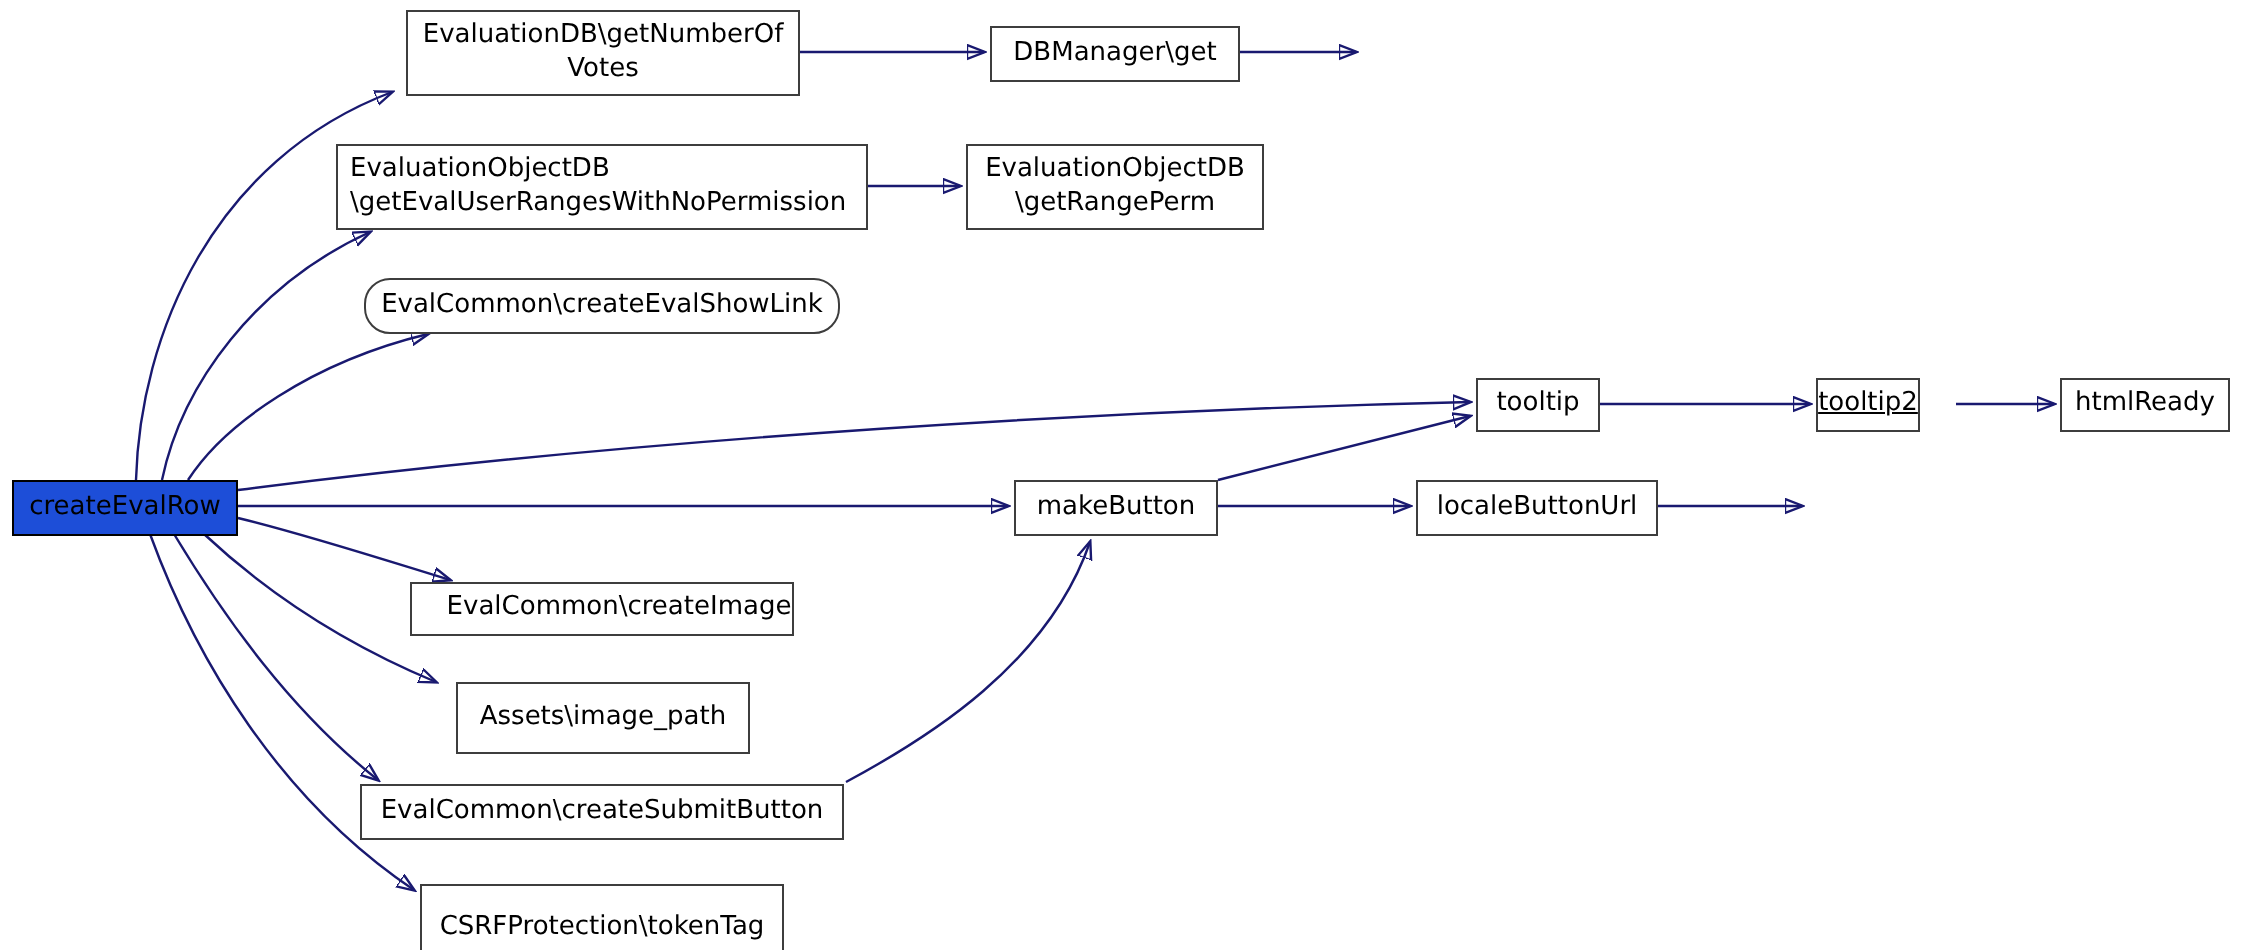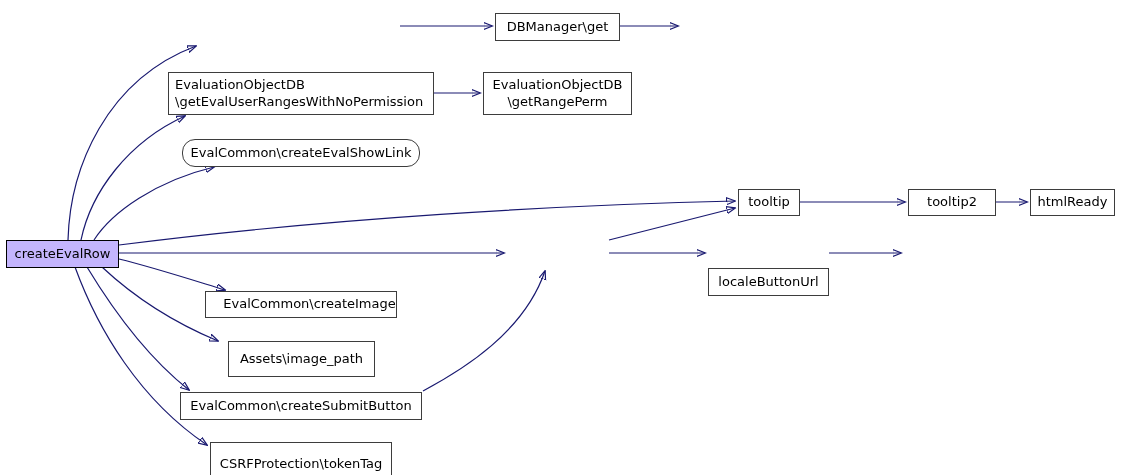--- a/index.html
+++ b/index.html
@@ -28,21 +28,21 @@
     font-size:13px;
     line-height:1.3;
     display:flex;
     align-items:center;
     justify-content:center;
     text-align:center;
     white-space:pre-line;
     cursor:pointer;
   }
   .node.root {
-    background:#c4b5fd;
+    background:#1d4ed8;
     border:1.7px solid #000000;
     cursor:default;
   }
   .node.left-align {
     justify-content:flex-start;
     text-align:left;
     padding-left:6px;
   }
 </style>
 </head>
@@ -71,40 +71,43 @@
     <path d="M 800 202 L 905 202" marker-end="url(#arrow)"></path>
     <path d="M 978 202 L 1027 202" marker-end="url(#arrow)"></path>
     <path d="M 609 240 L 735 208" marker-end="url(#arrow)"></path>
     <path d="M 609 253 L 705 253" marker-end="url(#arrow)"></path>
     <path d="M 829 253 L 901 253" marker-end="url(#arrow)"></path>
     <path d="M 423 391 C 464 369, 524 332, 545 271" marker-end="url(#arrow)"></path>
   </svg>
 
   <div class="node root" style="left:6px; top:240px; width:113px; height:28px;">createEvalRow</div>
 
+  <div class="node" style="left:203px; top:5px; width:197px; height:43px;">EvaluationDB\getNumberOf
+Votes</div>
 
   <div class="node" style="left:495px; top:13px; width:125px; height:28px;">DBManager\get</div>
 
 
   <div class="node left-align" style="left:168px; top:72px; width:266px; height:43px;">EvaluationObjectDB
 \getEvalUserRangesWithNoPermission</div>
 
   <div class="node" style="left:483px; top:72px; width:149px; height:43px;">EvaluationObjectDB
 \getRangePerm</div>
 
   <div class="node" style="left:182px; top:139px; width:238px; height:28px;border-radius:13px;">EvalCommon\createEvalShowLink</div>
 
   <div class="node" style="left:738px; top:189px; width:62px; height:27px;">tooltip</div>
 
-  <div class="node" style="left:908px; top:189px; width:88px; height:27px;">tooltip2</div>
+  <div class="node" style="left:908px; top:189px; width:52px; height:27px;text-decoration:underline;">tooltip2</div>
 
   <div class="node" style="left:1030px; top:189px; width:85px; height:27px;">htmlReady</div>
 
+  <div class="node" style="left:507px; top:240px; width:102px; height:28px;">makeButton</div>
 
-  <div class="node" style="left:708px; top:240px; width:121px; height:28px;margin-top:28px;">localeButtonUrl</div>
+  <div class="node" style="left:708px; top:240px; width:121px; height:28px;">localeButtonUrl</div>
 
 
   <div class="node" style="left:205px; top:291px; width:192px; height:27px;padding-left:17px;">EvalCommon\createImage</div>
 
   <div class="node" style="left:228px; top:341px; width:147px; height:36px;">Assets\image_path</div>
 
   <div class="node" style="left:180px; top:392px; width:242px; height:28px;">EvalCommon\createSubmitButton</div>
 
   <div class="node" style="left:210px; top:442px; width:182px; height:44px;">CSRFProtection\tokenTag</div>
 

